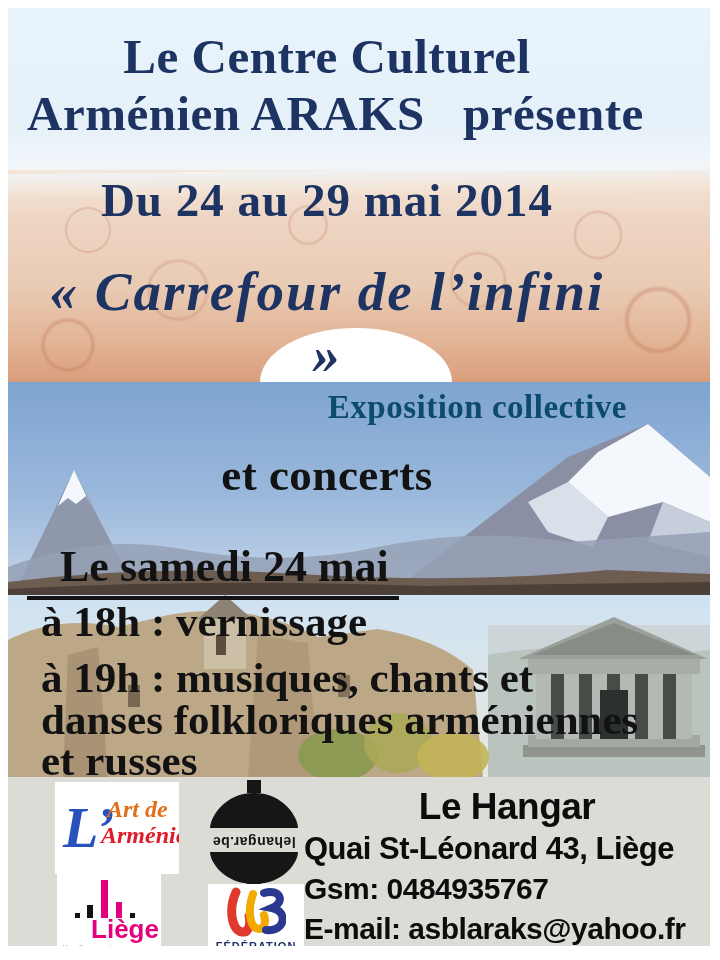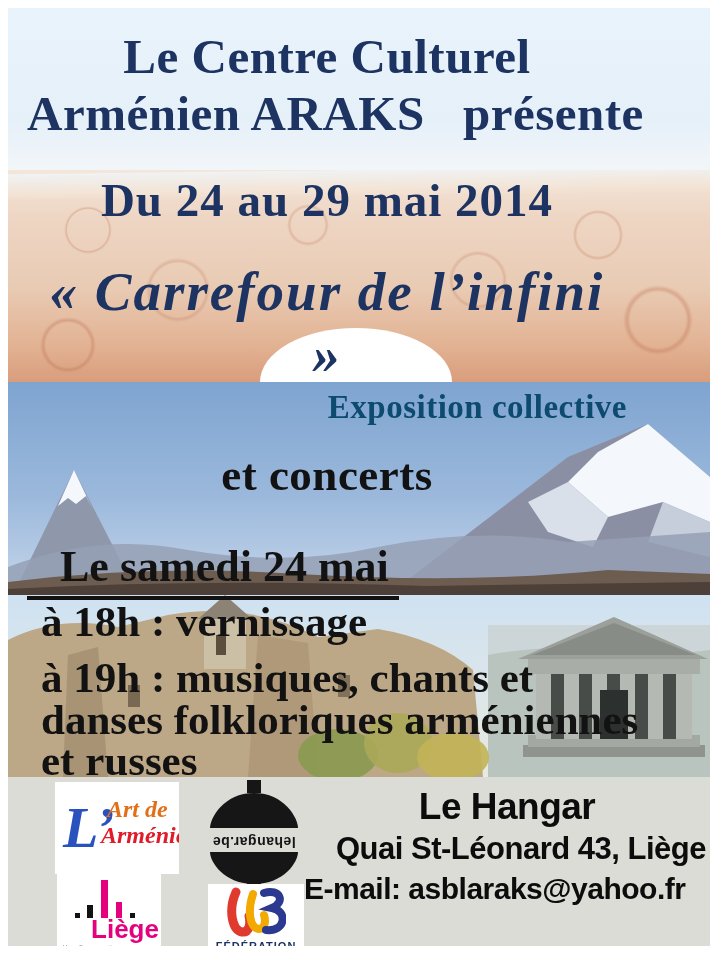--- a/index.html
+++ b/index.html
@@ -50,21 +50,21 @@
   .t-sub2{top:441px;font-size:45px;color:#121212;letter-spacing:.5px;}
   .t-day{top:533px;text-align:left;color:#121212;font-size:44px;}
   .t-day .u{display:inline-block;padding:0 10px 4px 33px;border-bottom:4px solid #121212;}
   .sched{position:absolute;left:33px;width:669px;text-align:left;color:#121212;font-weight:bold;font-size:43px;line-height:1;}
   .s1{top:592px;} .s2{top:648px;} .s3{top:690px;} .s4{top:731px;}
 
   
   .venue{position:absolute;left:296px;top:777px;width:406px;color:#0c0c0c;
          font-family:"Liberation Sans","DejaVu Sans",sans-serif;font-weight:bold;letter-spacing:-0.5px;}
   .venue .name{font-size:37px;text-align:center;line-height:44px;}
-  .venue .addr{font-size:31px;line-height:40px;margin-left:32px;}
+  .venue .addr{font-size:31px;line-height:40px;}
   .venue .phone{font-size:30px;line-height:40px;}
   .venue .email{font-size:30px;line-height:40px;}
 
   .logo{position:absolute;background:#ffffff;overflow:hidden;}
   .logo-art{left:47px;top:774px;width:124px;height:92px;font-style:italic;}
   .logo-art .big-l{position:absolute;left:8px;top:12px;font-size:58px;font-weight:bold;color:#2a52be;font-style:italic;}
   .logo-art .w1{position:absolute;left:52px;top:14px;font-size:24px;font-weight:bold;color:#e0701a;}
   .logo-art .w2{position:absolute;left:46px;top:40px;font-size:24px;font-weight:bold;color:#e01b2a;}
   .logo-hangar{left:198px;top:772px;width:96px;height:136px;background:transparent;}
   .logo-liege{left:49px;top:866px;width:104px;height:80px;}
@@ -226,16 +226,17 @@
       <path d="M27,8 C21,26 24,42 33,43 C39,43 40,35 38,29" fill="none" stroke="#f2a900" stroke-width="8" stroke-linecap="round"></path>
       <path d="M38,7 C54,2 60,16 46,22 C62,25 60,46 40,44" fill="none" stroke="#2b3990" stroke-width="8" stroke-linecap="round"></path>
     </svg>
     <div class="fwb-t1">FÉDÉRATION</div>
     <div class="fwb-t2">WALLONIE-BRUXELLES</div>
   </div>
 
   <div class="venue">
     <div class="name">Le Hangar</div>
     <div class="addr">Quai St-Léonard 43, Liège</div>
+    <div class="phone">Gsm: 0484935767</div>
     <div class="email">E-mail: asblaraks@yahoo.fr</div>
   </div>
 
 </div>
 
 </body></html>

